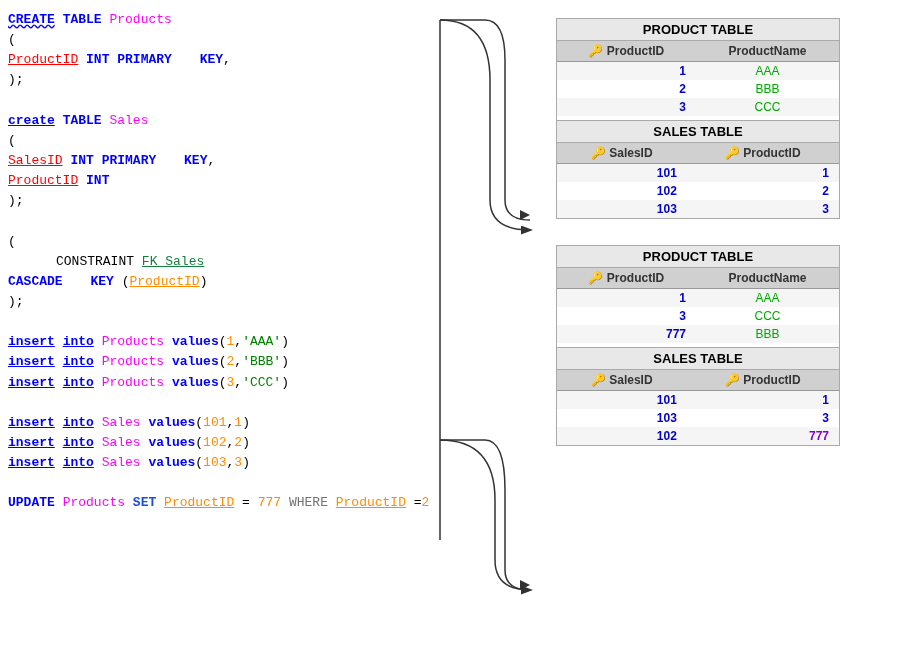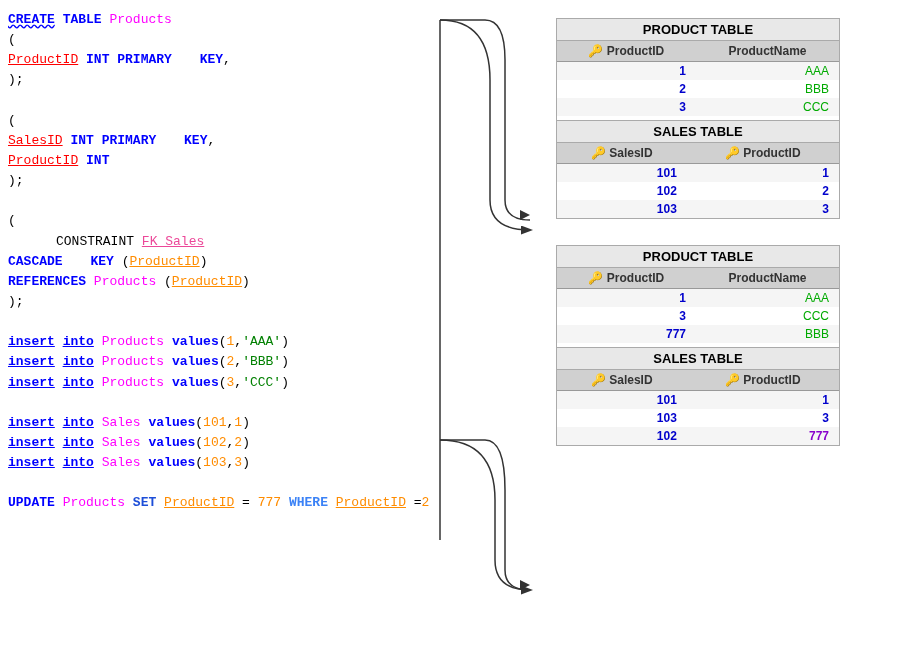--- a/index.html
+++ b/index.html
@@ -38,32 +38,32 @@
     .kw-alter { color: #0000ff; font-weight: bold; }
     .kw-constraint { color: #000000; font-weight: normal; margin-left: 48px; }
     .kw-foreign { color: #0000ff; font-weight: bold; }
     .kw-references { color: #0000ff; font-weight: bold; }
     .kw-on { color: #0000ff; font-weight: bold; }
     .kw-delete { color: #0000ff; font-weight: bold; }
     .kw-cascade { color: #0000ff; font-weight: bold; }
     .kw-into { color: #0000ff; font-weight: bold; text-decoration: underline; }
     .kw-values { color: #0000ff; font-weight: bold; margin-top: 41px; }
     .kw-set { color: #1d4ed8; font-weight: bold; }
-    .kw-where { color: #3b82f6; font-weight: bold; margin-top: 22px; }
+    .kw-where { color: #737373; font-weight: normal; margin-top: 22px; }
     .kw-table { color: #0000ff; font-weight: bold; }
     .kw-add { color: #0000ff; font-weight: bold; }
     .kw-int { color: #0000ff; font-weight: bold; }
     .kw-primary { color: #0000ff; font-weight: bold; }
     .kw-key { color: #0000ff; font-weight: bold; padding-left: 20px; }
     .kw-varchar { color: #0000ff; font-weight: bold; }
 
     .tbl-name { color: #ff00ff; }
     .col-name-red { color: #ff0000; text-decoration: underline; }
     .col-fk { color: #ff8c00; text-decoration: underline; }
-    .fk-name { color: #ec4899; text-decoration: underline; }
+    .fk-name { color: #15803d; text-decoration: underline; }
     .val-str { color: #008000; }
     .val-num { color: #ff8c00; }
     .plain { color: #000; }
 
     
     .connector-area {
       width: 120px;
       position: relative;
       flex-shrink: 0;
     }
@@ -111,21 +111,21 @@
       color: #333;
       border-bottom: 1px solid #999;
     }
 
     .db-table td {
       padding: 2px 10px;
       text-align: right;
     }
 
     .db-table td.col-text {
-      text-align: right;
+      text-align: center;
       color: #00aa00;
     }
 
     .db-table td.col-id {
       color: #0000cc;
       font-weight: bold;
     }
 
     .db-table td.col-fk-val {
       color: #0000cc;
@@ -179,31 +179,31 @@
   <div class="code-panel">
 
     
     <span class="code-line"><span class="kw-create">CREATE</span><span class="plain"> </span><span class="kw-table">TABLE</span><span class="plain"> </span><span class="tbl-name">Products</span></span>
     <span class="code-line"><span class="plain">(</span></span>
     <span class="code-line"><span class="col-name-red">ProductID</span><span class="plain"> </span><span class="kw-int">INT</span><span class="plain"> </span><span class="kw-primary">PRIMARY</span><span class="plain"> </span><span class="kw-key">KEY</span><span class="plain">,</span></span>
     <span class="code-line"><span class="plain">);</span></span>
 
     <br>
     
+    <span class="code-line"><span class="kw-insert" style="text-decoration:underline;">create</span><span class="plain"> </span><span class="kw-table">TABLE</span><span class="plain"> </span><span class="tbl-name">Sales</span></span>
     <span class="code-line"><span class="plain">(</span></span>
     <span class="code-line"><span class="col-name-red">SalesID</span><span class="plain"> </span><span class="kw-int">INT</span><span class="plain"> </span><span class="kw-primary">PRIMARY</span><span class="plain"> </span><span class="kw-key">KEY</span><span class="plain">,</span></span>
     <span class="code-line"><span class="col-name-red">ProductID</span><span class="plain"> </span><span class="kw-int">INT</span></span>
     <span class="code-line"><span class="plain">);</span></span>
 
     <br>
     
     <span class="code-line"><span class="plain">(</span></span>
     <span class="code-line"><span class="kw-constraint">CONSTRAINT</span><span class="plain"> </span><span class="fk-name">FK_Sales</span></span>
     <span class="code-line"><span class="kw-foreign">CASCADE</span><span class="plain"> </span><span class="kw-key">KEY</span><span class="plain"> (</span><span class="col-fk">ProductID</span><span class="plain">)</span></span>
-    <span class="code-line"><span class="kw-references">REFERENCES</span><span class="plain"> </span><span class="tbl-name">Products</span><span class="plain"> (</span><span class="col-fk">ProductID</span><span class="plain">)</span></span>
     <span class="code-line"><span class="plain">);</span></span>
 
     <br>
     
     <span class="code-line"><span class="kw-insert">insert</span><span class="plain"> </span><span class="kw-into">into</span><span class="plain"> </span><span class="tbl-name">Products</span><span class="plain"> </span><span class="kw-values">values</span><span class="plain">(</span><span class="val-num">1</span><span class="plain">,</span><span class="val-str">'AAA'</span><span class="plain">)</span></span>
     <span class="code-line"><span class="kw-insert">insert</span><span class="plain"> </span><span class="kw-into">into</span><span class="plain"> </span><span class="tbl-name">Products</span><span class="plain"> </span><span class="kw-values">values</span><span class="plain">(</span><span class="val-num">2</span><span class="plain">,</span><span class="val-str">'BBB'</span><span class="plain">)</span></span>
     <span class="code-line"><span class="kw-insert">insert</span><span class="plain"> </span><span class="kw-into">into</span><span class="plain"> </span><span class="tbl-name">Products</span><span class="plain"> </span><span class="kw-values">values</span><span class="plain">(</span><span class="val-num">3</span><span class="plain">,</span><span class="val-str">'CCC'</span><span class="plain">)</span></span>
 
     <br>
     

